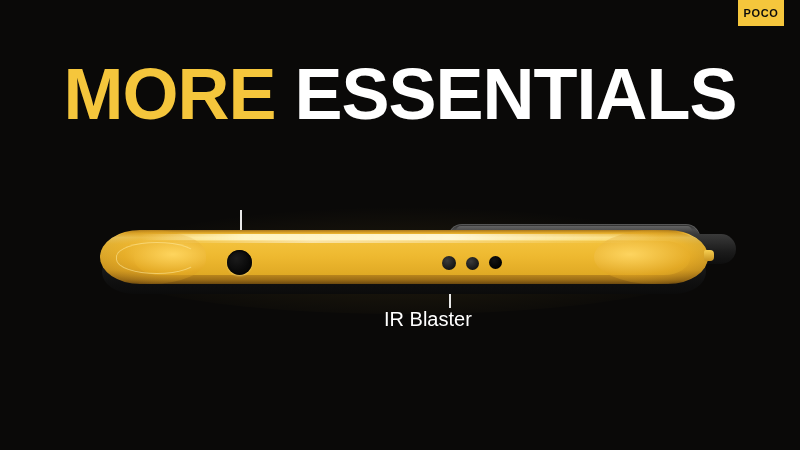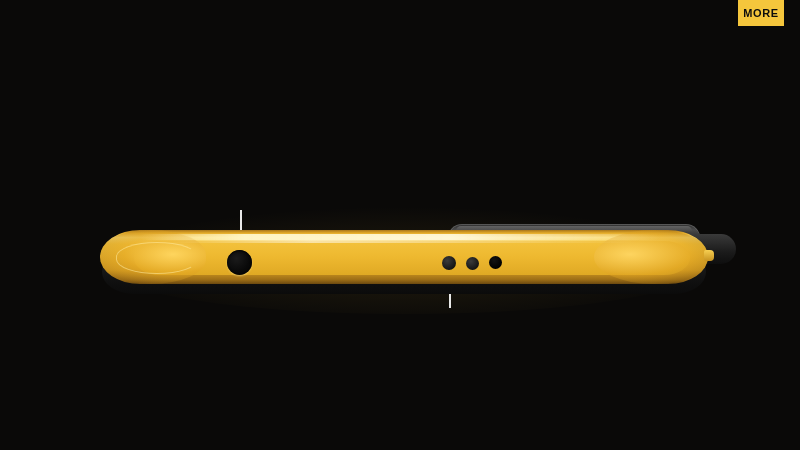--- a/index.html
+++ b/index.html
@@ -168,26 +168,30 @@
   }
 </style>
 </head>
 <body>
 
 <div class="stage">
 
   <div class="glow"></div>
 
   <div class="brand-badge">
-    <span>MORE</span>
+    <span>POCO</span>
   </div>
 
+  <div class="headline">
+    <span class="w1">MORE</span><span class="w2"> ESSENTIALS</span>
+  </div>
 
   <div class="leader" id="leader-jack"></div>
 
+  <div class="callout" id="lbl-ir">IR Blaster</div>
   <div class="leader" id="leader-ir"></div>
 
   <div class="phone">
     <div class="cam-bump"></div>
     <div class="cam-bump-lip"></div>
     <div class="cam-bump-edge"></div>
 
     <div class="chassis"></div>
     <div class="chassis-hi"></div>
     <div class="grille"></div>

